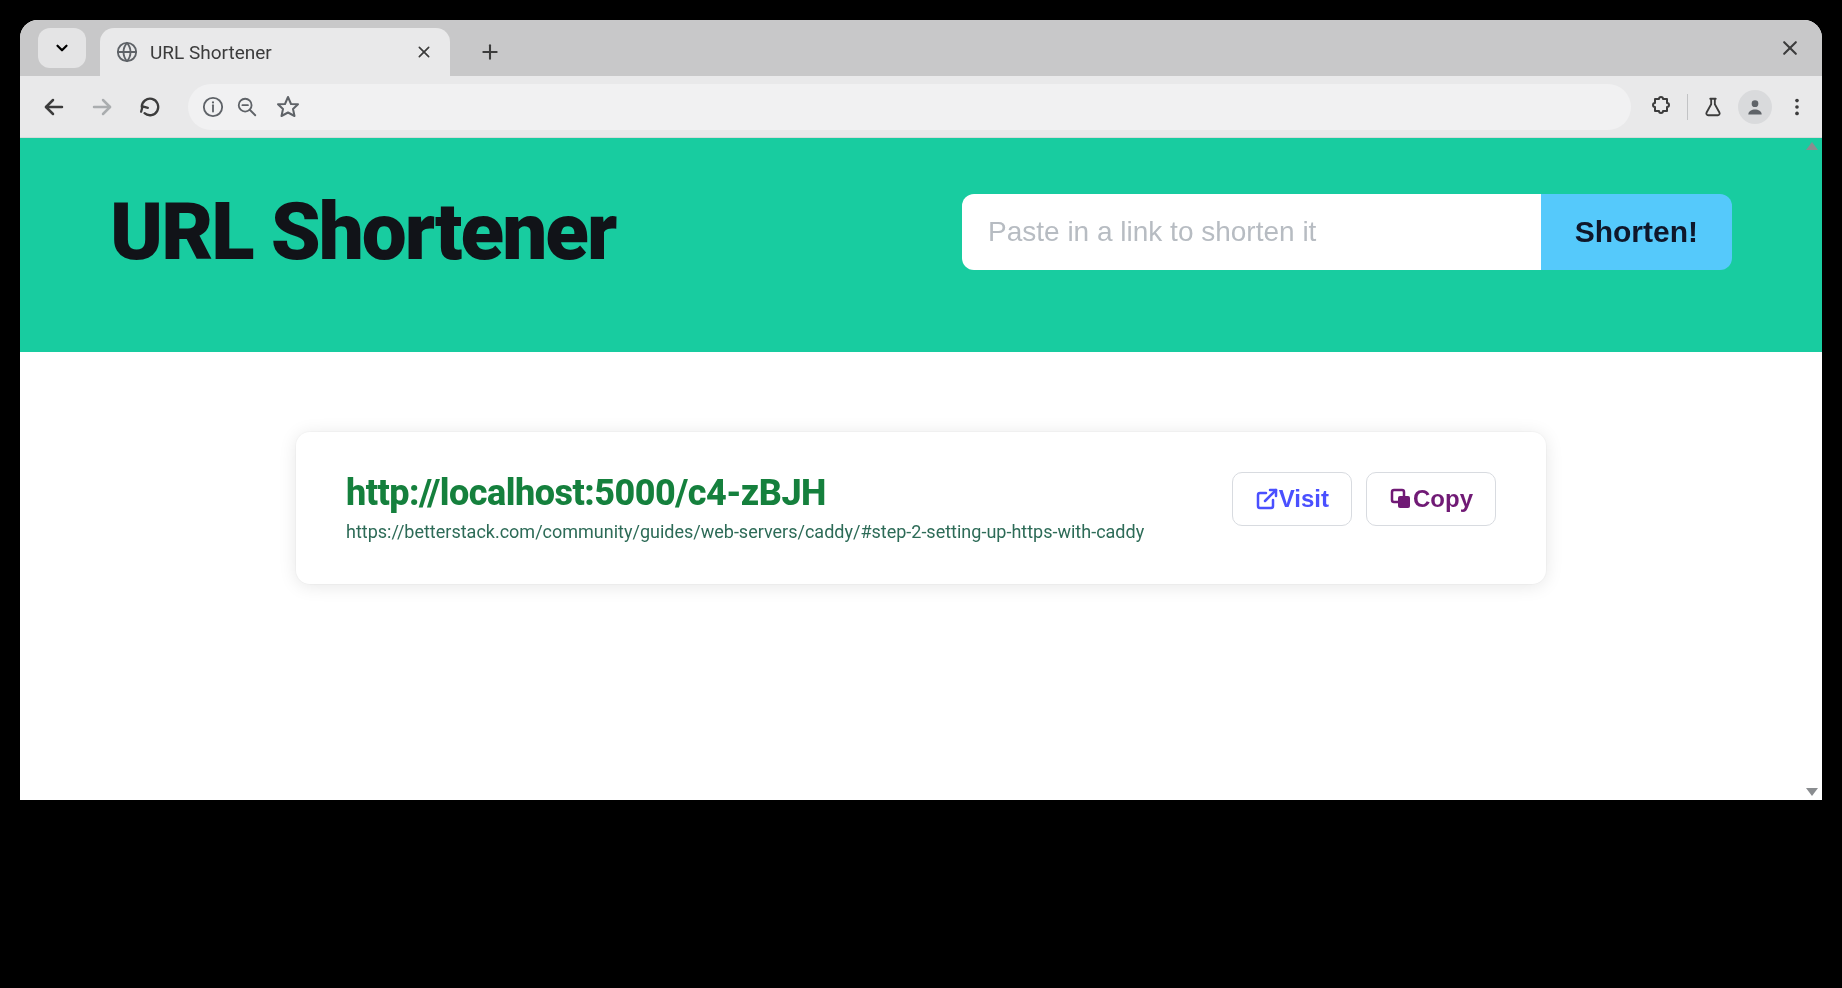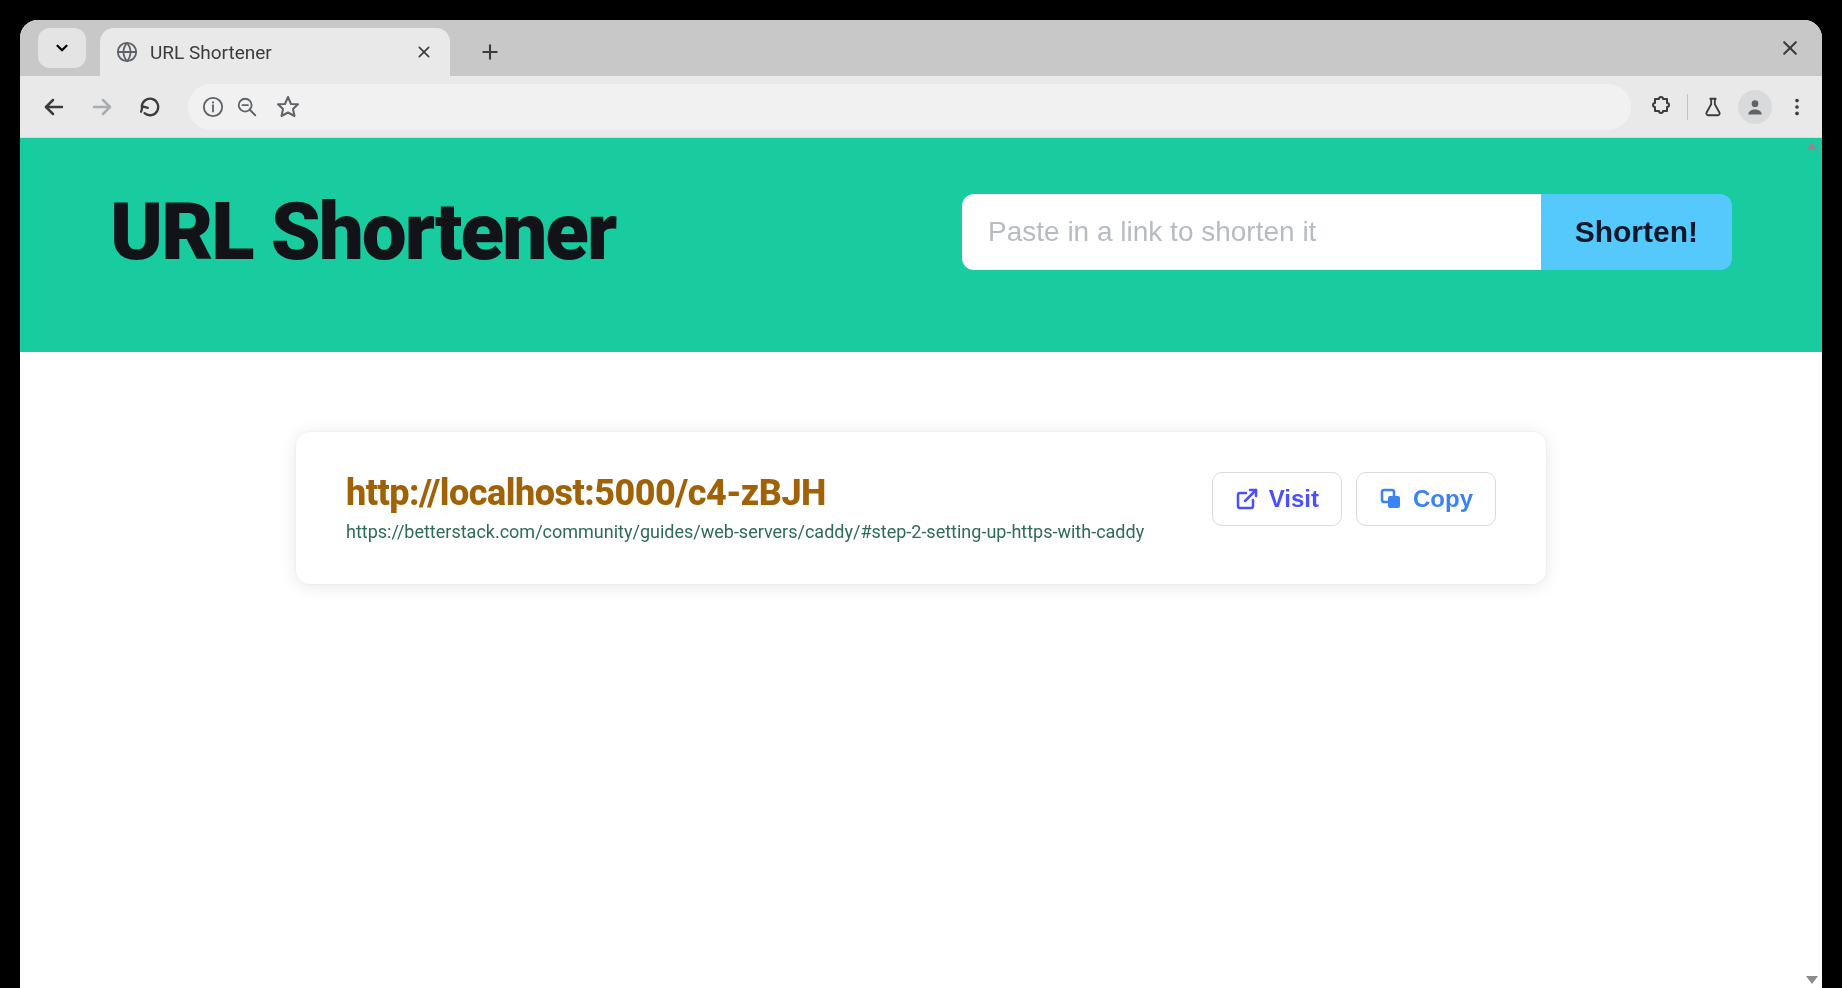--- a/index.html
+++ b/index.html
@@ -6,21 +6,21 @@
   html, body { width: 100%; height: 100%; }
   body {
     background: #000;
     font-family: -apple-system, BlinkMacSystemFont, "Segoe UI", Roboto, Helvetica, Arial, sans-serif;
     display: flex;
     align-items: flex-start;
     justify-content: center;
   }
   .viewport {
     width: 1842px;
-    height: 988px;
+    height: 800px;
     background: #000;
     position: relative;
     padding: 20px 0 0 0;
   }
   .browser-window {
     position: absolute;
     left: 20px;
     top: 20px;
     right: 20px;
     bottom: 0;
@@ -245,46 +245,45 @@
     display:flex;
     align-items:flex-start;
     justify-content:space-between;
     gap:30px;
   }
   .card-left { flex:1; min-width:0; }
   .short-url {
     font-size:36px;
     font-weight:800;
     letter-spacing:-0.5px;
-    color:#a16207;
+    color:#15803d;
     margin-bottom:6px;
     word-break: break-all;
   }
   .orig-url {
     font-size:18px;
     color:#2d6b57;
     line-height:1.35;
     word-break: break-all;
   }
   .card-actions { display:flex; gap:14px; }
   .action-btn {
     height:54px;
     border:1px solid #d8dbe0;
     border-radius:10px;
     background:#fff;
     padding:0 22px;
     display:flex;
     align-items:center;
-    gap:10px;
     font-size:24px;
     font-weight:600;
     cursor:pointer;
   }
   .action-btn.visit { color:#4a50ff; }
-  .action-btn.copy  { color:#3b82f6;justify-content:center; }
+  .action-btn.copy  { color:#701a75;justify-content:center; }
 
   svg { display:block; }
 </style>
 </head>
 <body>
 
 <div class="viewport">
   <div class="browser-window">
 
     <div class="tab-strip">

